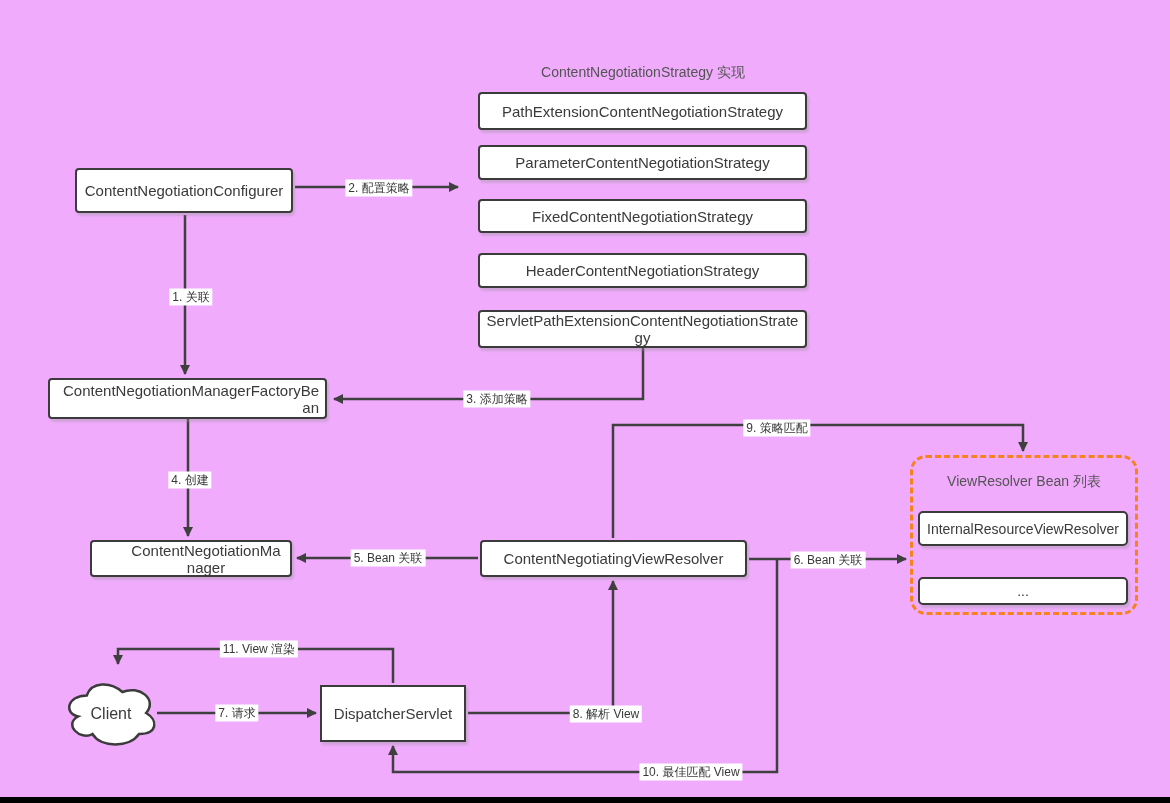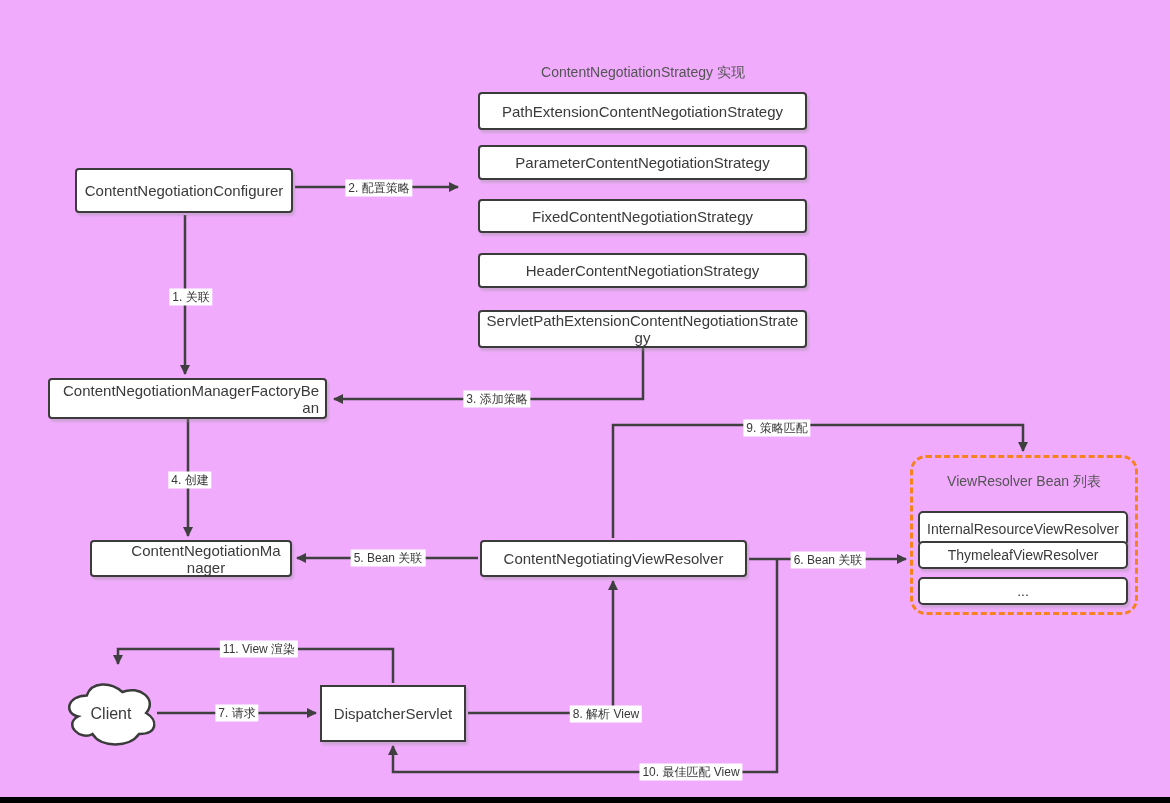--- a/index.html
+++ b/index.html
@@ -70,21 +70,20 @@
   <div class="node" style="left:48px;top:378px;width:279px;height:41px;text-align:right;">ContentNegotiationManagerFactoryBean</div>
   <div class="node" style="left:90px;top:540px;width:202px;height:37px;padding-left:36px;">ContentNegotiationManager</div>
   <div class="node" style="left:480px;top:540px;width:267px;height:37px;">ContentNegotiatingViewResolver</div>
   <div class="node square" style="left:320px;top:685px;width:146px;height:57px;">DispatcherServlet</div>
 
   <div class="cloudtext" style="left:111px;top:714px;">Client</div>
 
   <div class="dashedbox" style="left:910px;top:455px;width:228px;height:160px;"></div>
   <div class="grouptitle" style="left:910px;top:473px;width:228px;">ViewResolver Bean 列表</div>
   <div class="node small" style="left:918px;top:511px;width:210px;height:35px;">InternalResourceViewResolver</div>
-  <div class="node small" style="left:918px;top:541px;width:210px;height:28px;">ThymeleafViewResolver</div>
   <div class="node small" style="left:918px;top:577px;width:210px;height:28px;">...</div>
 
   <div class="edgelabel" style="left:191px;top:297px;">1. 关联</div>
   <div class="edgelabel" style="left:379px;top:188px;">2. 配置策略</div>
   <div class="edgelabel" style="left:497px;top:399px;">3. 添加策略</div>
   <div class="edgelabel" style="left:190px;top:480px;">4. 创建</div>
   <div class="edgelabel" style="left:388px;top:558px;">5. Bean 关联</div>
   <div class="edgelabel" style="left:828px;top:560px;">6. Bean 关联</div>
   <div class="edgelabel" style="left:237px;top:713px;">7. 请求</div>
   <div class="edgelabel" style="left:606px;top:714px;">8. 解析 View</div>

